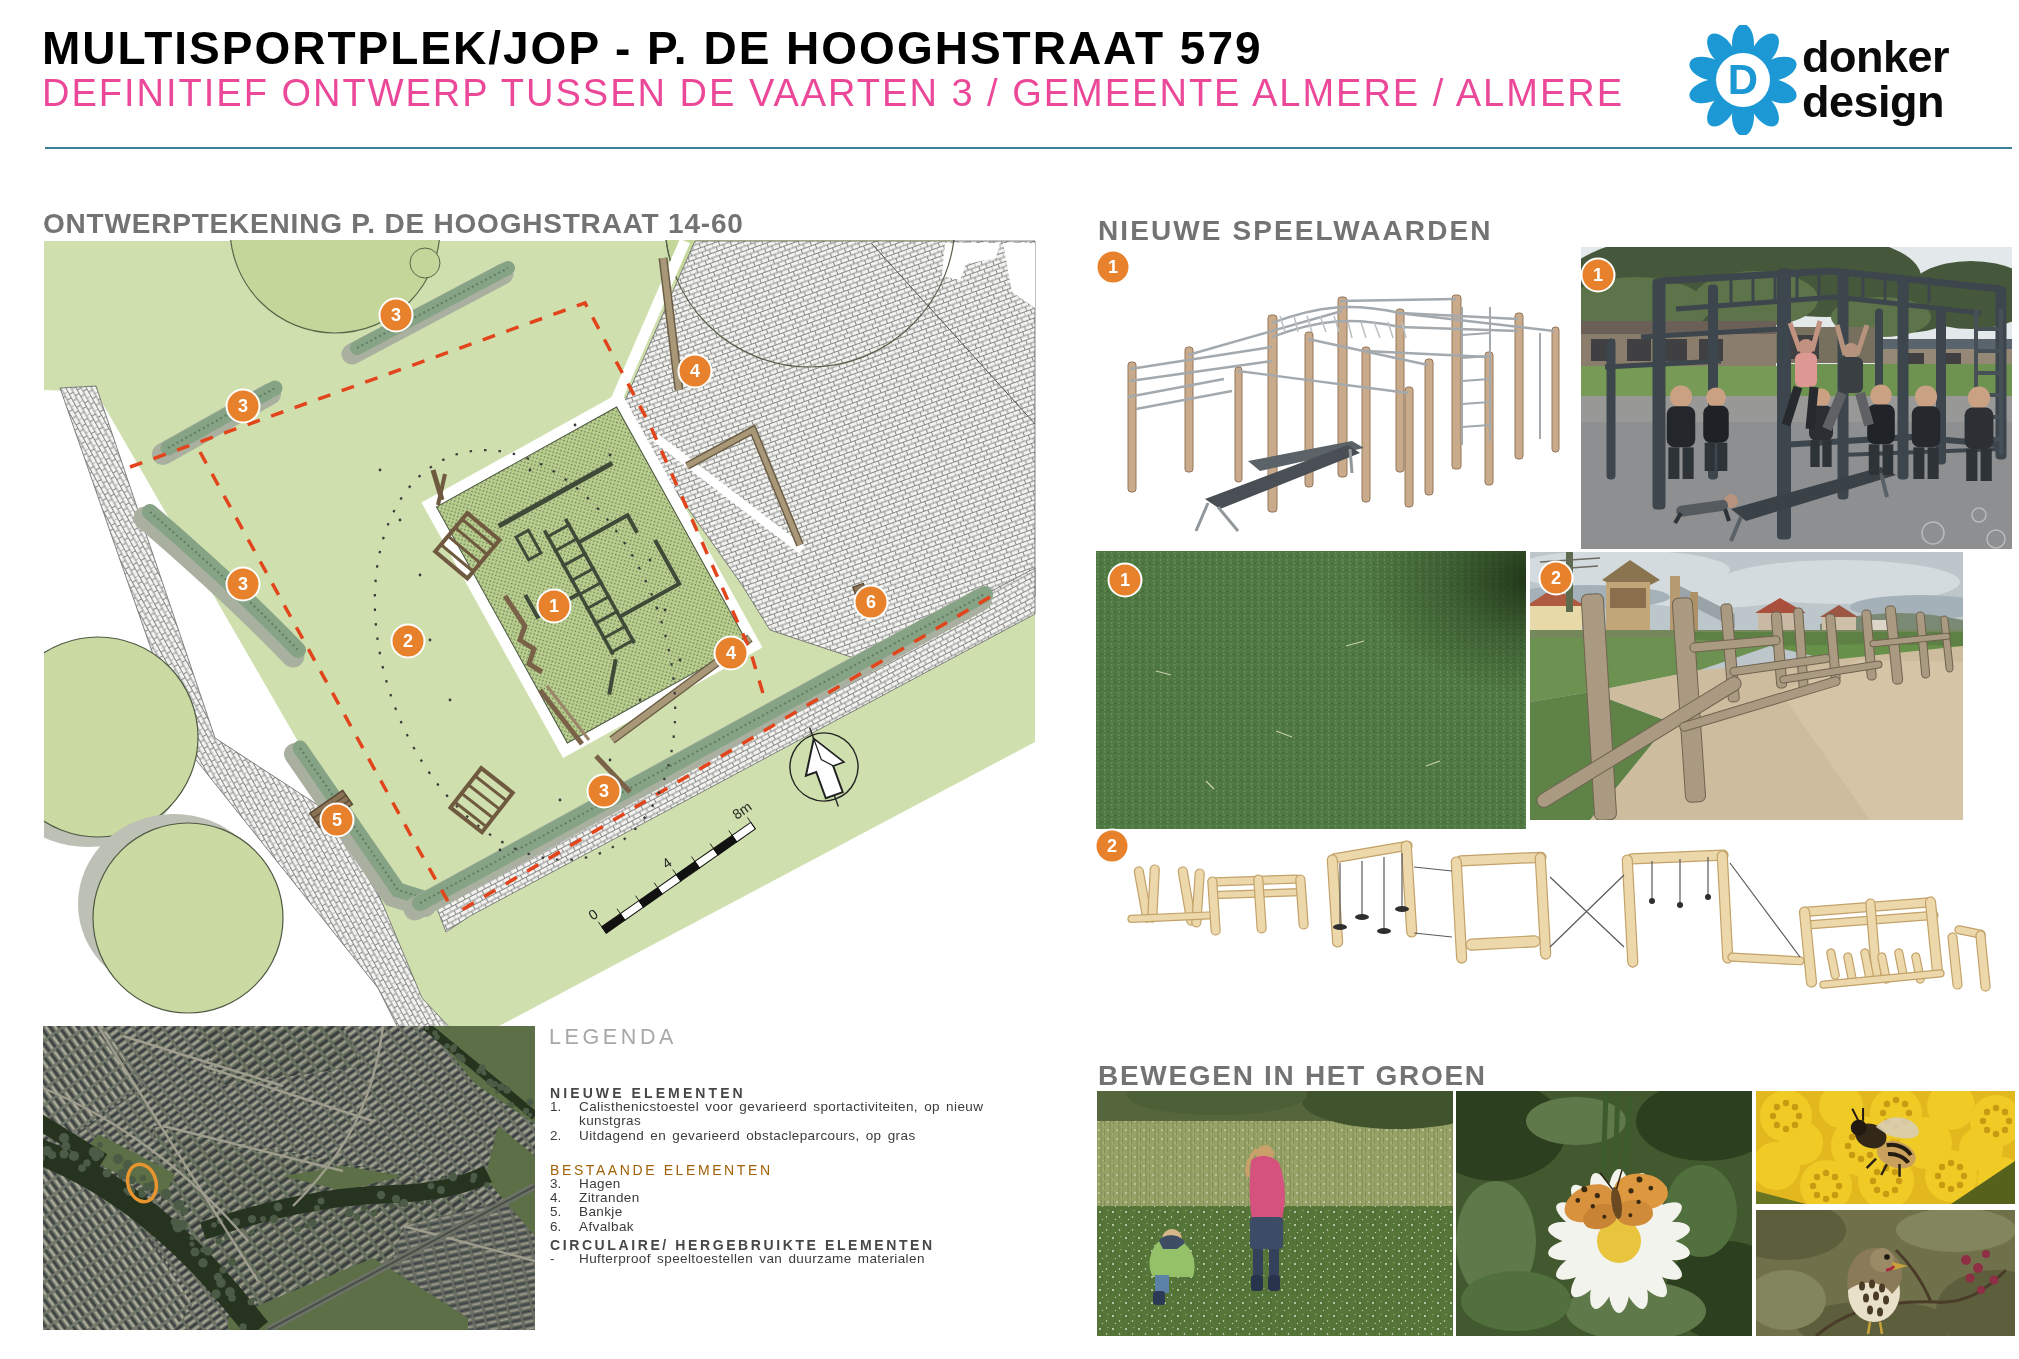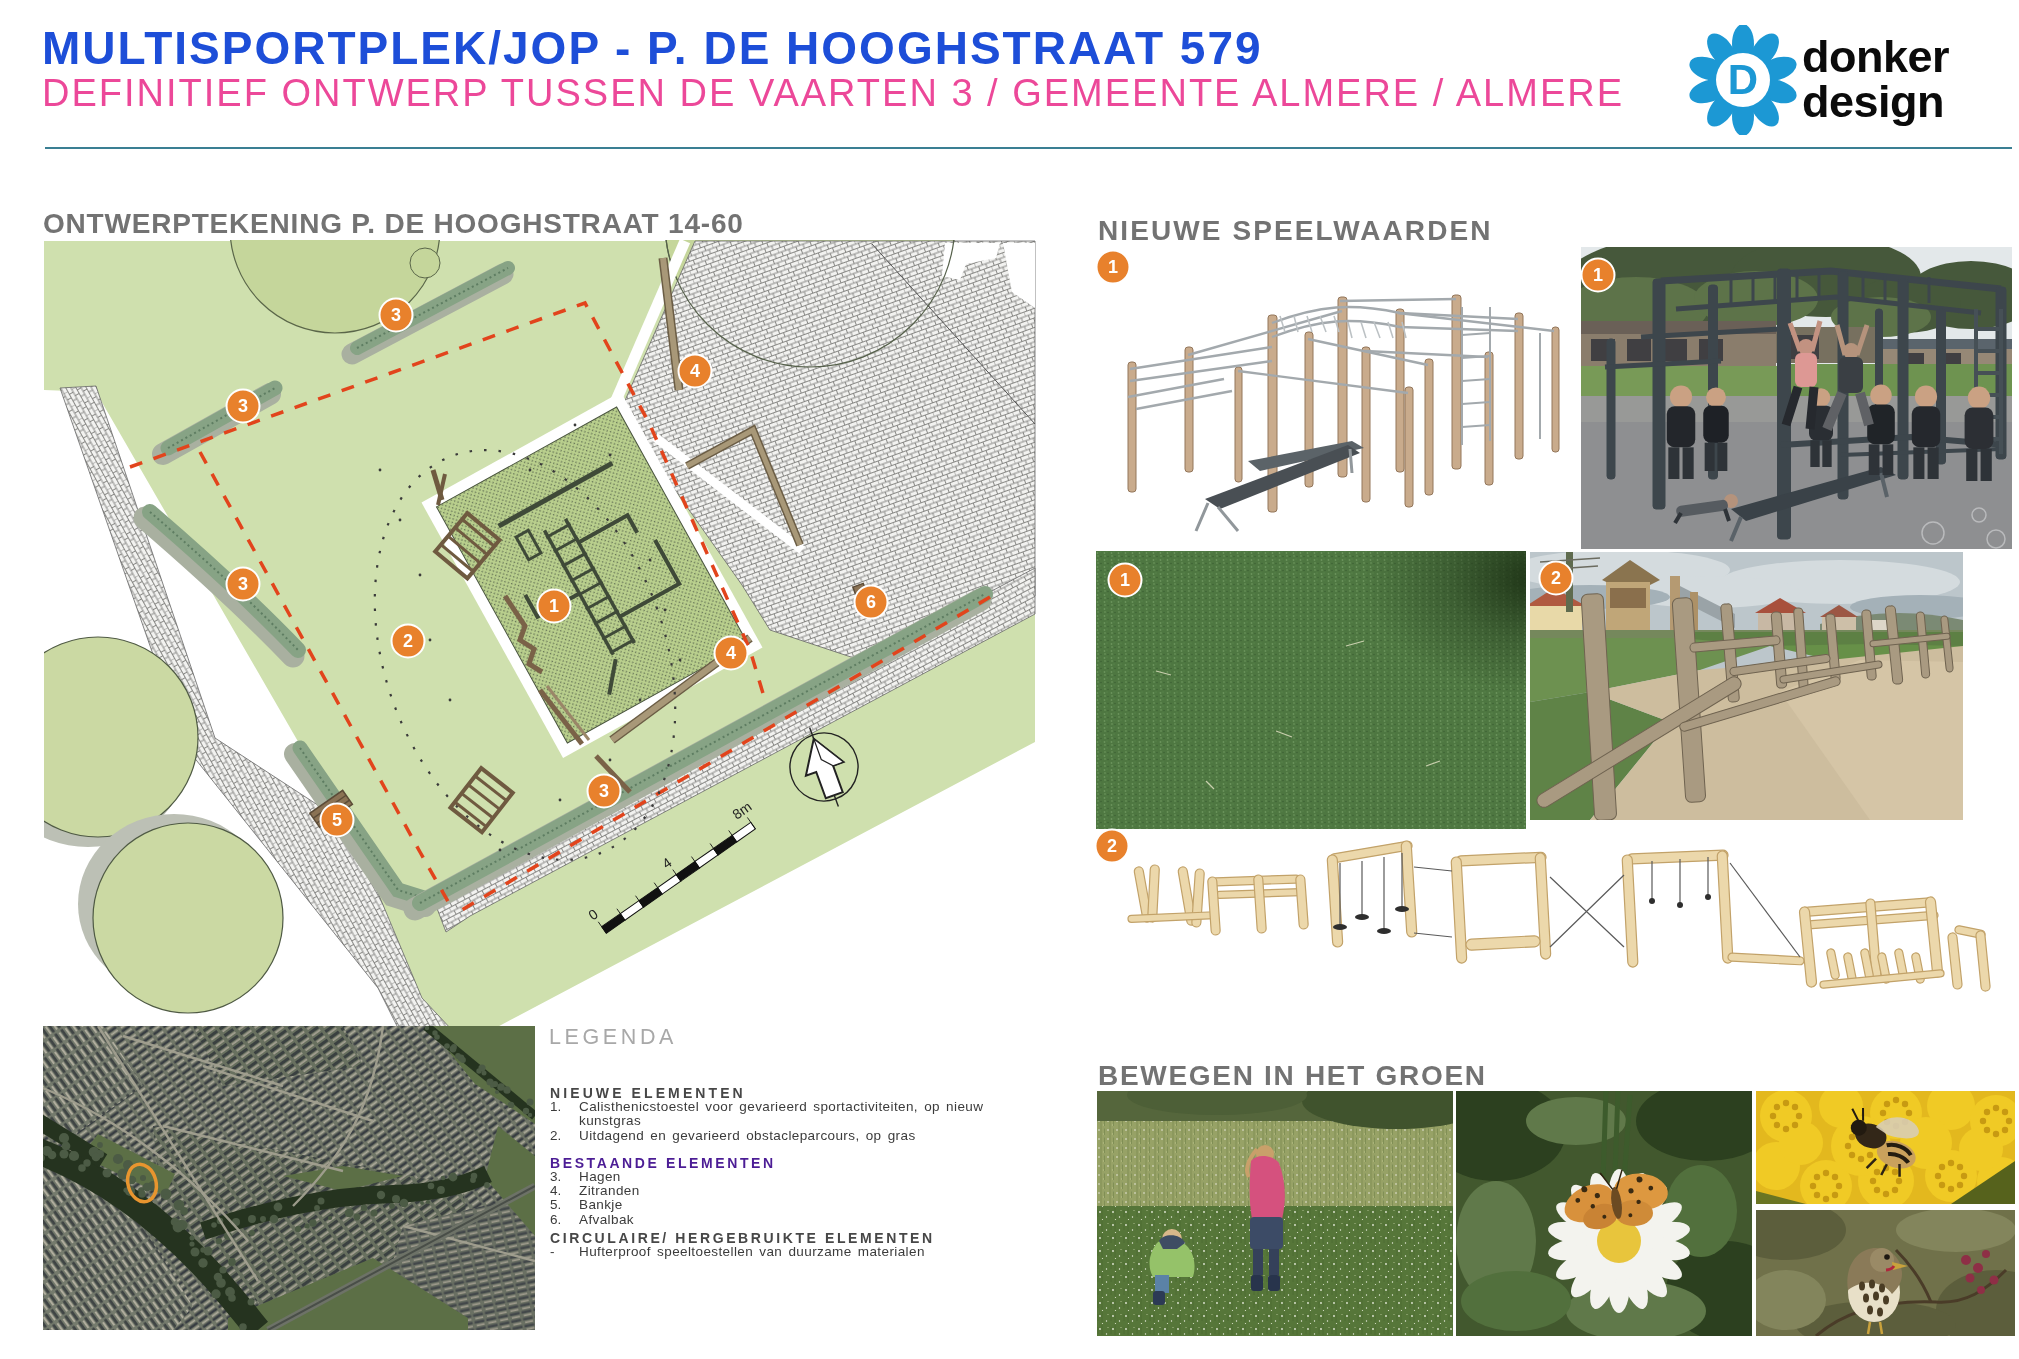--- a/index.html
+++ b/index.html
@@ -4,21 +4,21 @@
 <style>
 *{margin:0;padding:0;box-sizing:border-box}
 html,body{width:2019px;height:1359px;background:#fff;font-family:"Liberation Sans",sans-serif;overflow:hidden}
 body{position:relative}
 .abs{position:absolute}
 .shead{position:absolute;font-weight:bold;color:#737373;font-size:28px;letter-spacing:2.1px;white-space:nowrap}
 </style>
 </head>
 <body>
 
-<div class="abs" style="left:42px;top:21px;font-size:46px;font-weight:bold;color:#1d4ed8;letter-spacing:2px;white-space:nowrap">MULTISPORTPLEK/JOP - P. DE HOOGHSTRAAT 579</div>
+<div class="abs" style="left:42px;top:21px;font-size:46px;font-weight:bold;color:#000000;letter-spacing:2px;white-space:nowrap">MULTISPORTPLEK/JOP - P. DE HOOGHSTRAAT 579</div>
 
 <div class="abs" style="left:42px;top:72px;font-size:38px;color:#ec4899;letter-spacing:2px;white-space:nowrap">DEFINITIEF ONTWERP TUSSEN DE VAARTEN 3 / GEMEENTE ALMERE / ALMERE</div>
 
 <div class="abs" style="left:45px;top:147px;width:1967px;height:2px;background:#3a7f93"></div>
 
 <svg class="abs" style="left:1686px;top:25px" width="330" height="110" viewBox="0 0 330 110">
 
 <g>
 <ellipse cx="57" cy="19" rx="11" ry="20" fill="#1c98d4" transform="rotate(0 57 55)"></ellipse>
 <ellipse cx="57" cy="19" rx="11" ry="20" fill="#1c98d4" transform="rotate(36 57 55)"></ellipse>
@@ -53,21 +53,21 @@
         <tr>
           <td style="width:29px;vertical-align:top">1.</td>
           <td style="letter-spacing:0.4px;word-spacing:2px">Calisthenicstoestel voor gevarieerd sportactiviteiten, op nieuw kunstgras</td>
         </tr>
 <tr>
           <td style="vertical-align:top">2.</td>
           <td style="letter-spacing:0.4px;word-spacing:2px">Uitdagend en gevarieerd obstacleparcours, op gras</td>
         </tr>
 </tbody>
     </table>
-<div style="font-weight:bold;letter-spacing:2.6px;color:#4c1d95;font-size:14px;margin-top:13px">BESTAANDE ELEMENTEN</div>
+<div style="font-weight:normal;letter-spacing:2.6px;color:#a16207;font-size:14px;margin-top:20px">BESTAANDE ELEMENTEN</div>
 <table style="border-collapse:collapse;font-size:13.5px;color:#3b3b3b;margin-top:0px;line-height:14.2px" cellspacing="0">
 <tbody>
         <tr>
           <td style="width:29px">3.</td>
           <td style="letter-spacing:0.4px">Hagen</td>
         </tr>
 <tr>
           <td>4.</td>
           <td style="letter-spacing:0.4px">Zitranden</td>
         </tr>

